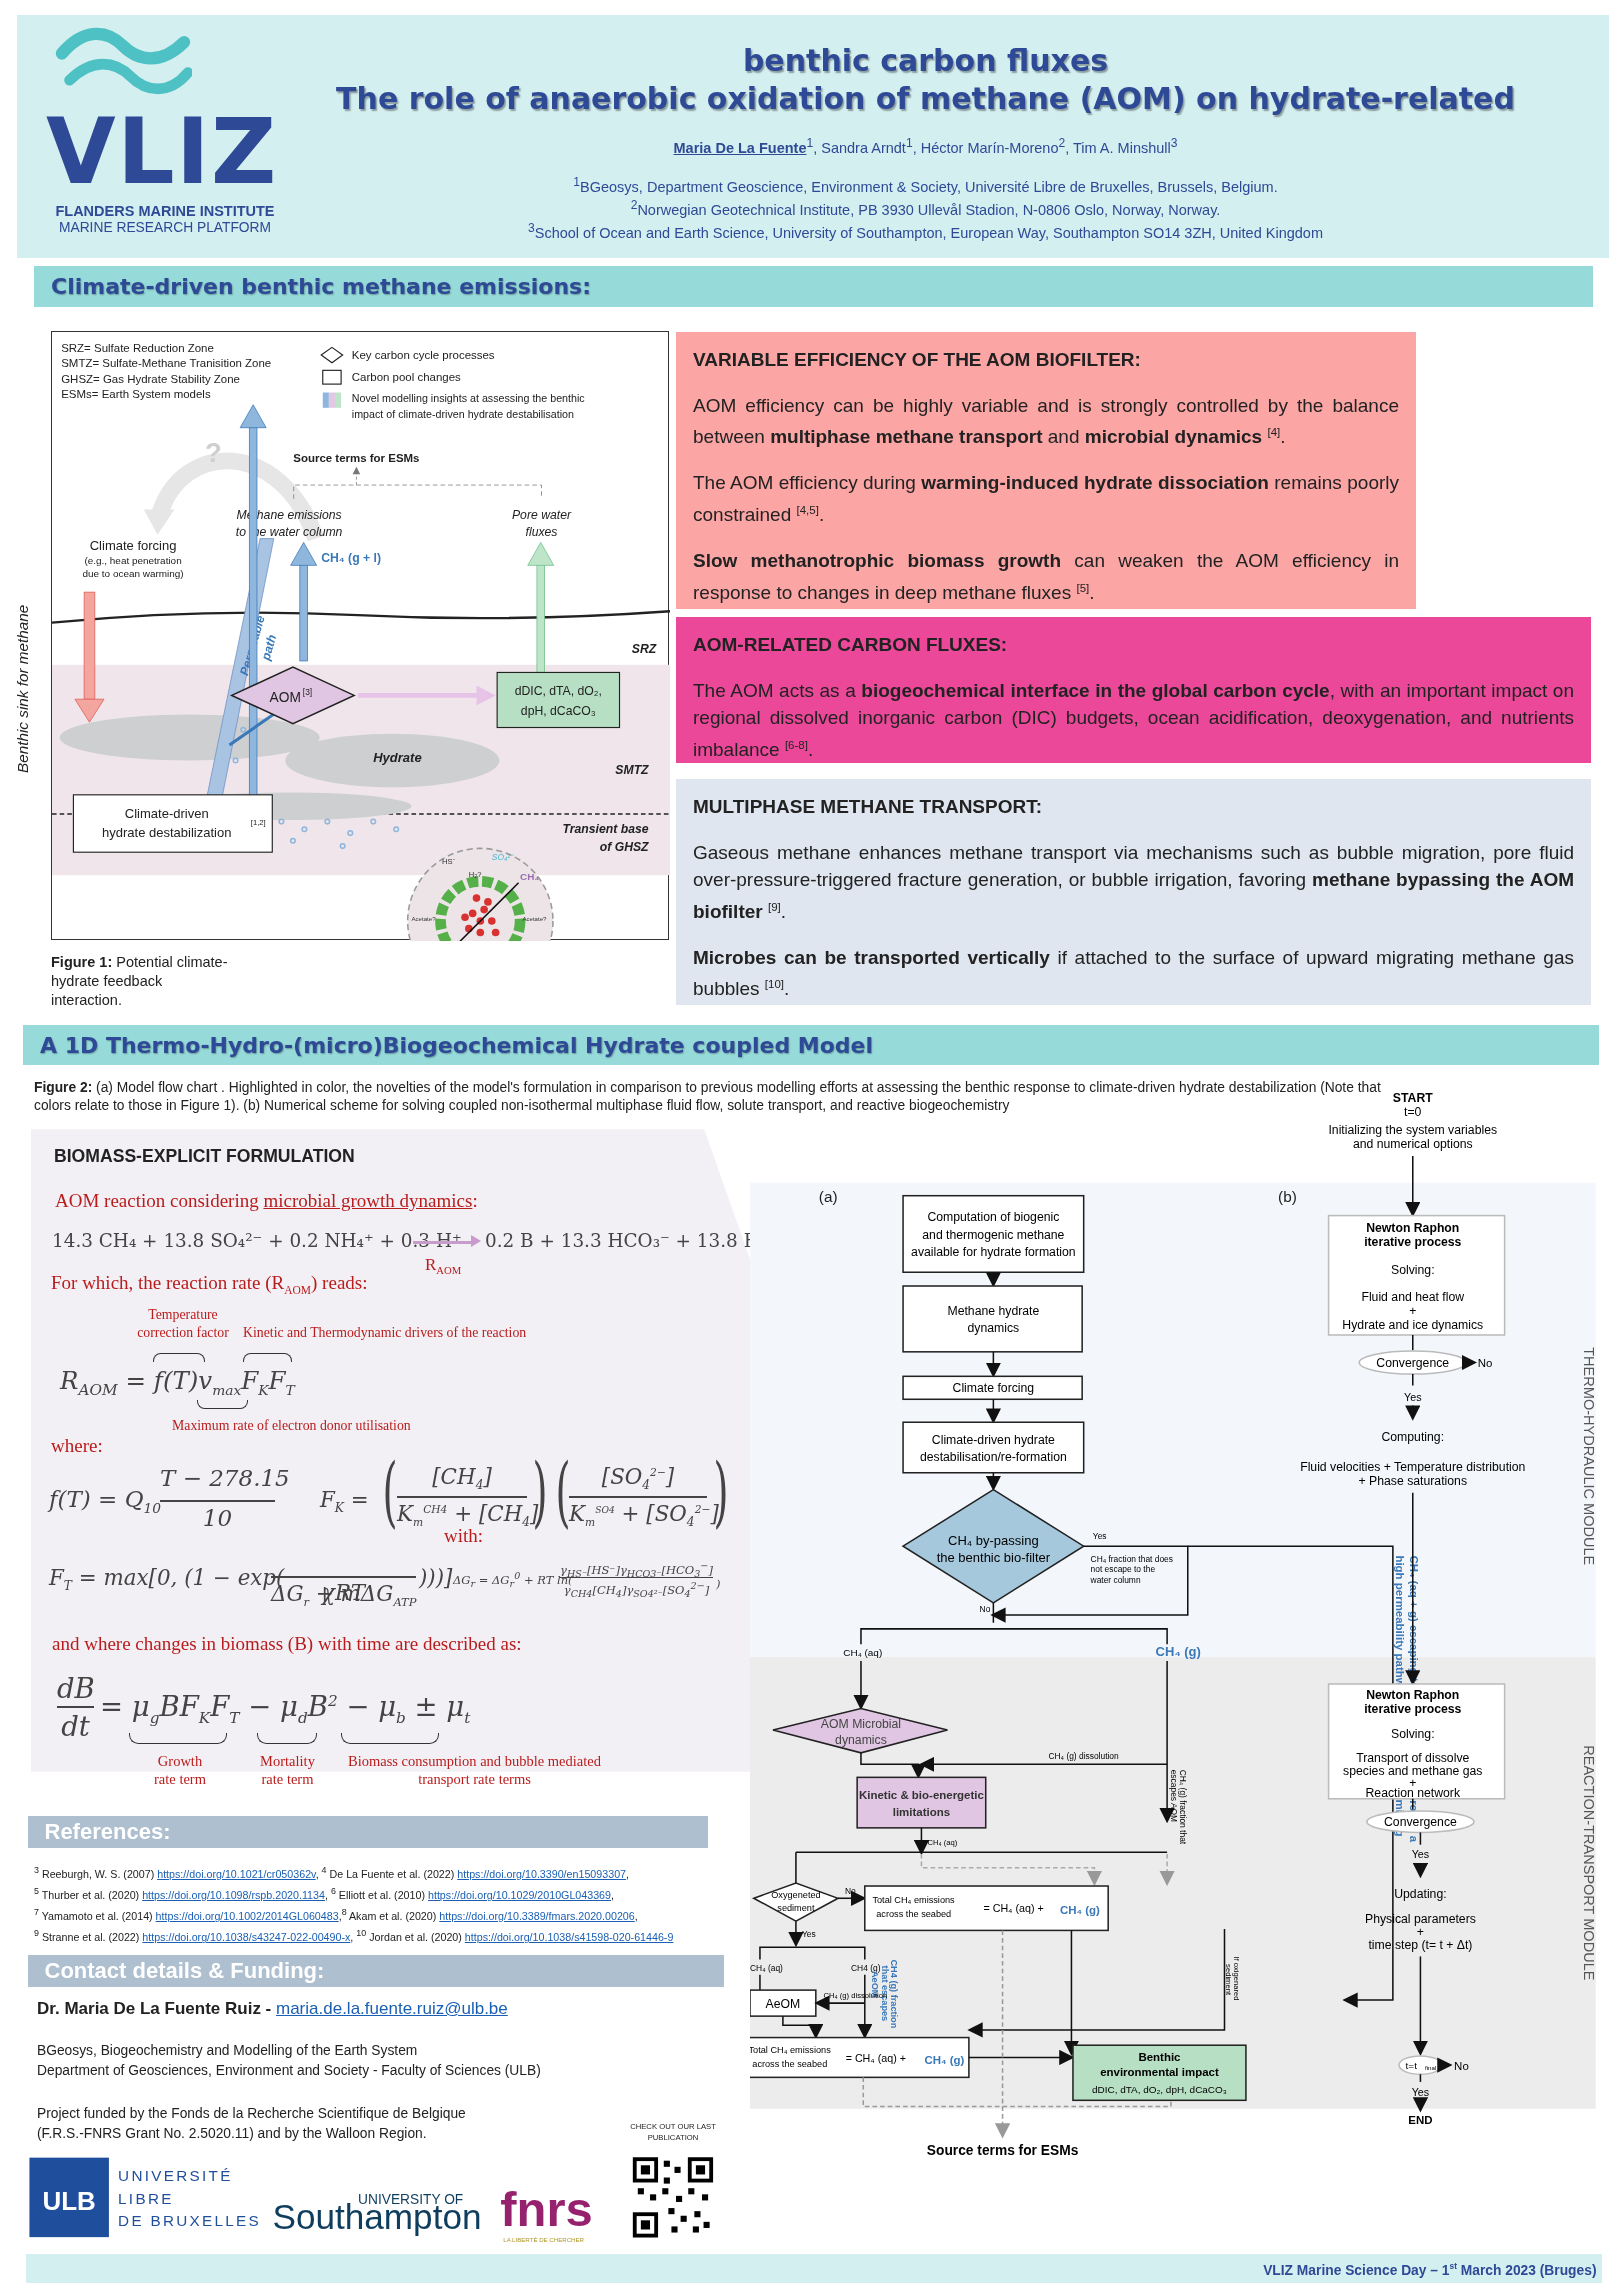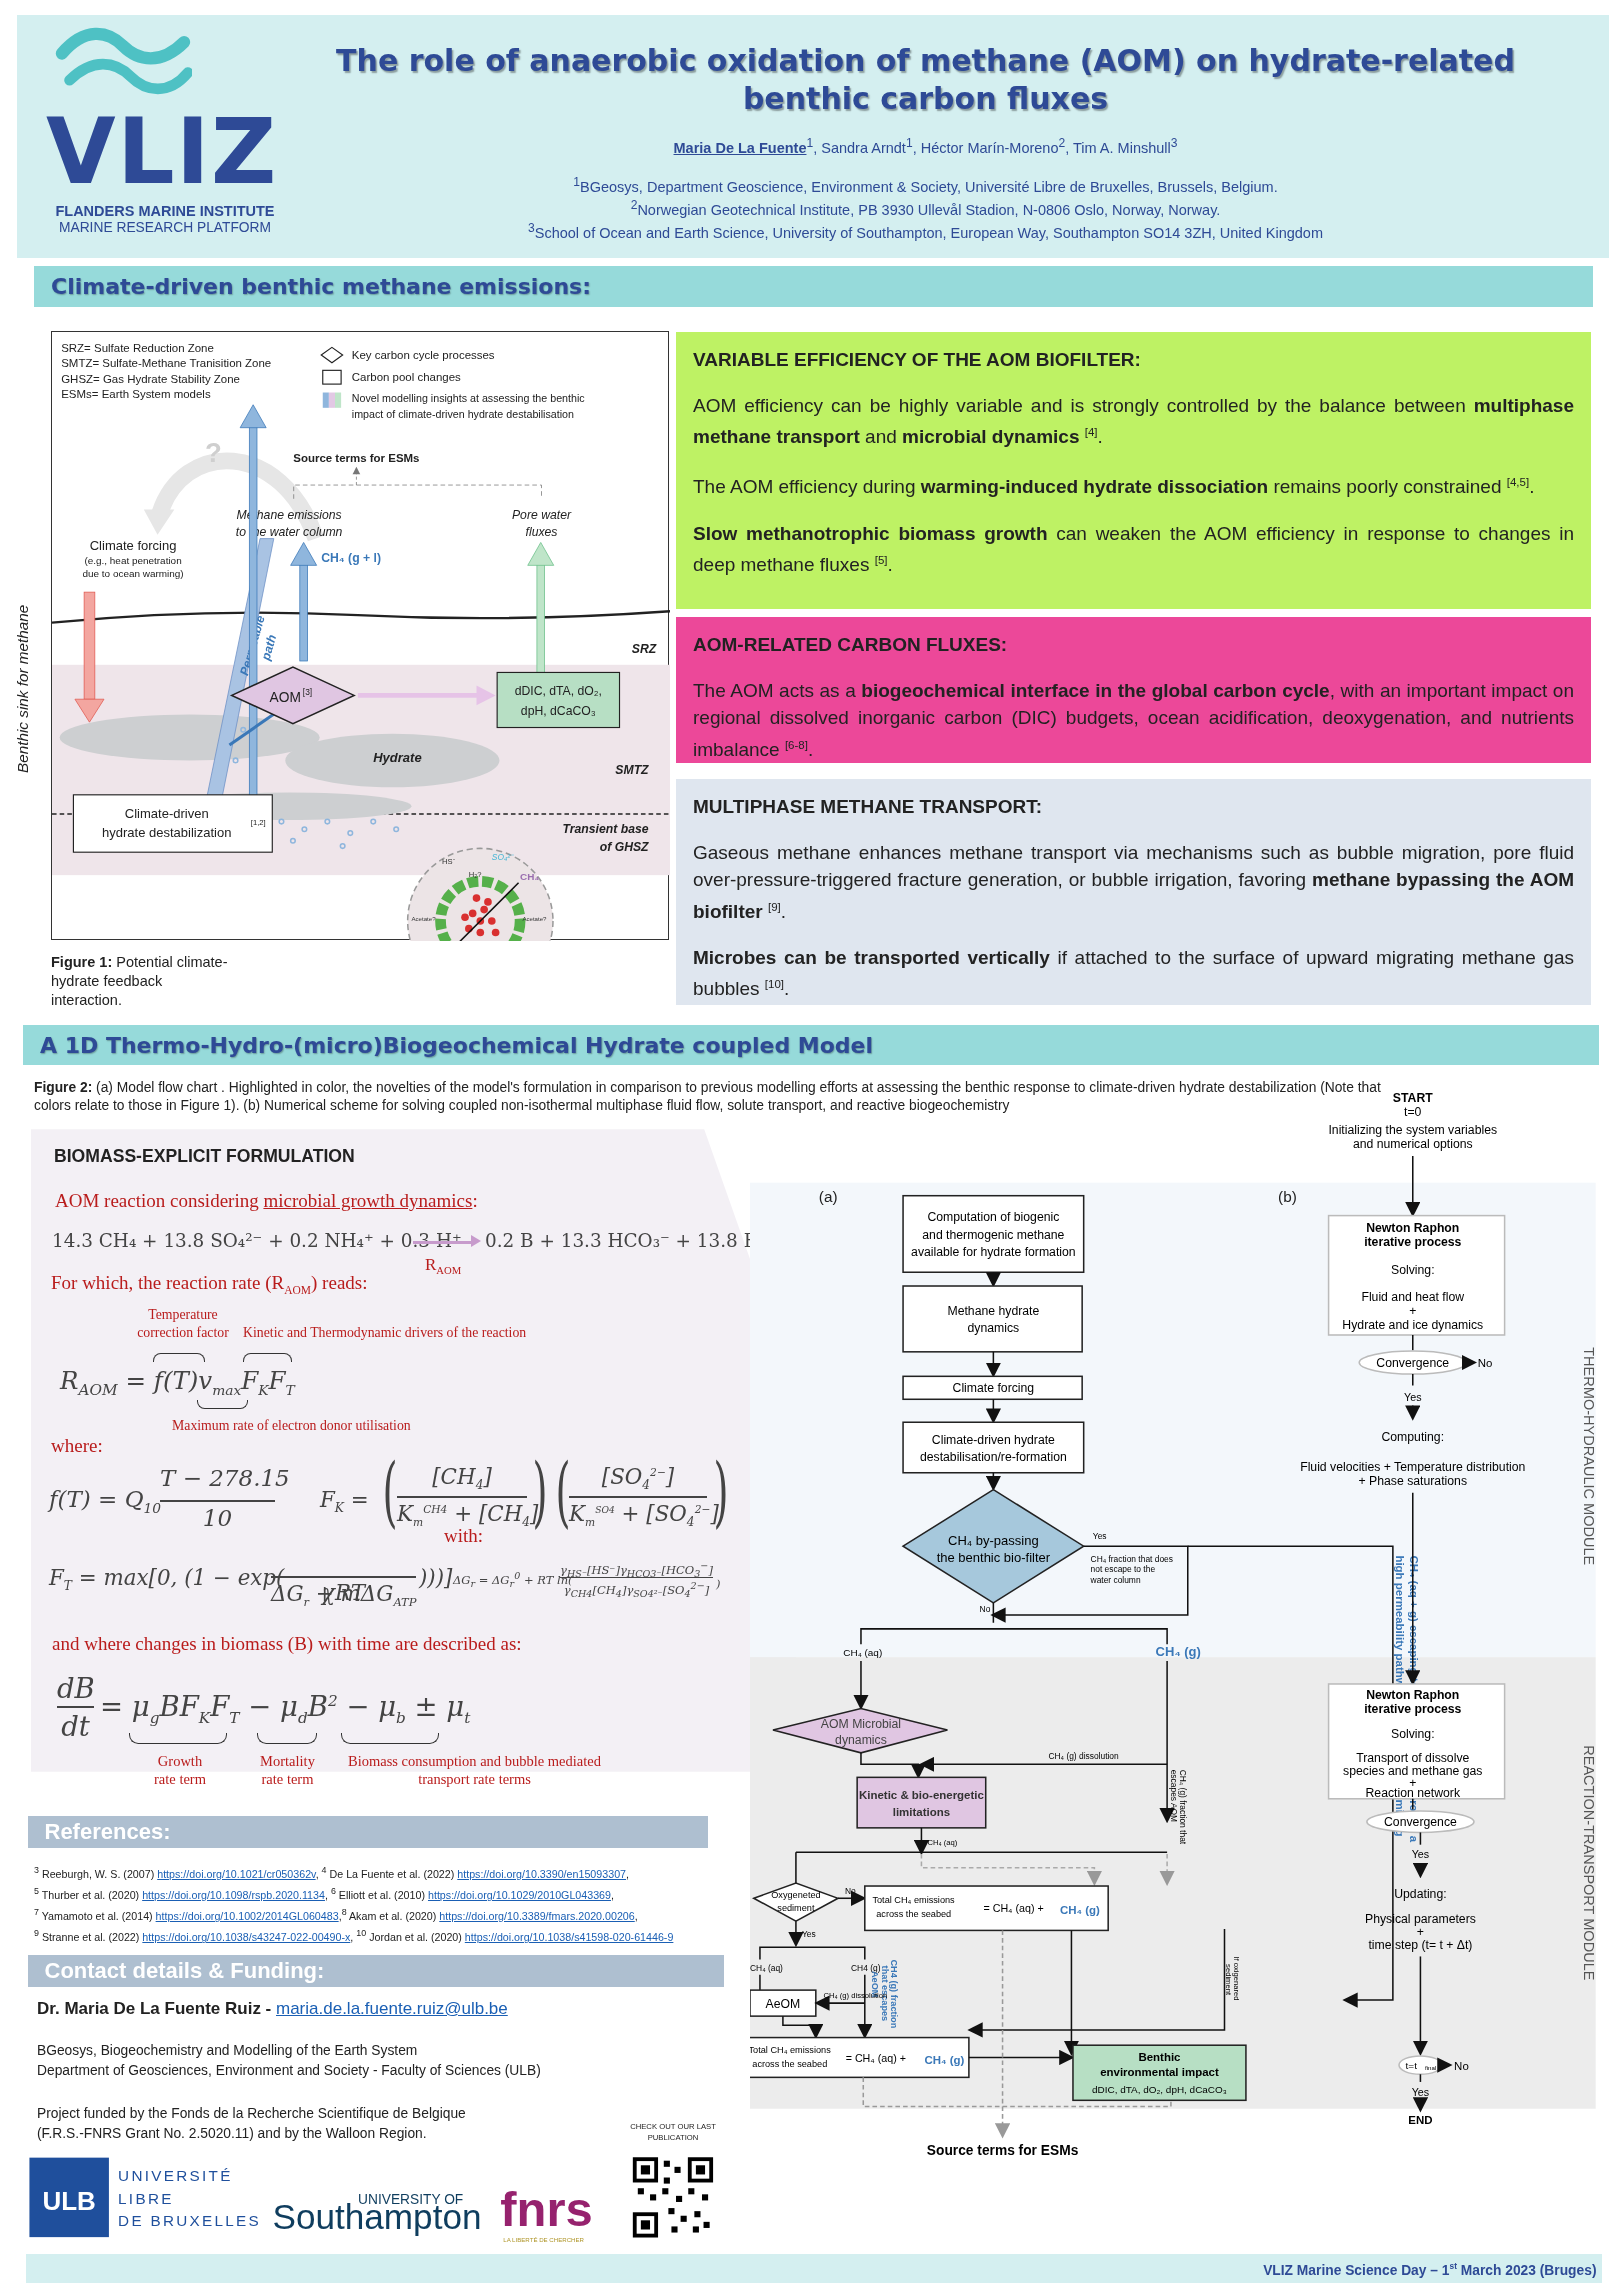--- a/index.html
+++ b/index.html
@@ -27,21 +27,21 @@
   #fig1-svg { left: 0; top: 0; width: 618px; height: 609px; }
   #fig1-caption { left: 51px; top: 953px; width: 184px; font-size: 14.5px; line-height: 19px; }
   #fig1-caption b { font-weight: bold; }
   #benthic-sink-label { left: 13.8px; top: 773px; font-size: 15.3px; font-style: italic; transform: rotate(-90deg); transform-origin: left top; white-space: nowrap; }
 
   
   .info-box { padding: 13.8px 17px; font-size: 19px; line-height: 27.5px; color: #222; }
   .info-box h3 { font-size: 19px; font-weight: bold; margin-bottom: 18.4px; }
   .info-box p { margin-bottom: 18.4px; text-align: justify; }
   .info-box sup { font-size: 11.5px; }
-  #box1 { left: 676px; top: 332px; width: 915px; height: 277px; background: #bef264; }
+  #box1 { left: 676px; top: 332px; width: 740px; height: 277px; background: #fca5a5; }
   #box2 { left: 676px; top: 617px; width: 915px; height: 146px; background: #ec4899; }
   #box3 { left: 676px; top: 779px; width: 915px; height: 226px; background: #dfe6ef; }
 
   
   #fig2-caption { left: 34px; top: 1079px; width: 1347px; font-size: 13.8px; line-height: 18.4px; }
 
   
   #biomass-bg { left: 31px; top: 1129px; width: 765px; height: 643px; }
   #biomass-title { left: 54px; top: 1146px; font-size: 17.6px; font-weight: bold; }
   .eq { font-family: "DejaVu Serif", serif; font-style: italic; color: #444; }
@@ -73,22 +73,22 @@
 
 <div id="header" class="abs"></div>
 <svg id="logo-waves" class="abs" viewBox="0 0 180 110">
   <path d="M10 40 C40 5, 70 10, 90 30 S140 55, 170 25" stroke="#4ec1c4" stroke-width="16" fill="none" stroke-linecap="round"></path>
   <path d="M20 75 C50 45, 80 50, 100 70 S150 95, 175 65" stroke="#4ec1c4" stroke-width="14" fill="none" stroke-linecap="round"></path>
 </svg>
 <div id="logo-vliz" class="abs">VLIZ</div>
 <div id="logo-sub1" class="abs">FLANDERS MARINE INSTITUTE</div>
 <div id="logo-sub2" class="abs">MARINE RESEARCH PLATFORM</div>
 <div id="title" class="abs">
+  <div>benthic carbon fluxes</div>
   <div>The role of anaerobic oxidation of methane (AOM) on hydrate-related</div>
-  <div>benthic carbon fluxes</div>
 </div>
 <div id="authors" class="abs"><span class="main">Maria De La Fuente</span><sup>1</sup>, <span>Sandra Arndt</span><sup>1</sup>, <span>Héctor Marín-Moreno</span><sup>2</sup>, <span>Tim A. Minshull</span><sup>3</sup></div>
 <div id="affils" class="abs">
     <div><sup>1</sup>BGeosys, Department Geoscience, Environment &amp; Society, Université Libre de Bruxelles, Brussels, Belgium.</div>
     <div><sup>2</sup>Norwegian Geotechnical Institute, PB 3930 Ullevål Stadion, N-0806 Oslo, Norway, Norway.</div>
     <div><sup>3</sup>School of Ocean and Earth Science, University of Southampton, European Way, Southampton SO14 3ZH, United Kingdom</div>
   </div>
 
 <div id="sec1" class="abs section-bar">Climate-driven benthic methane emissions:</div>
 

